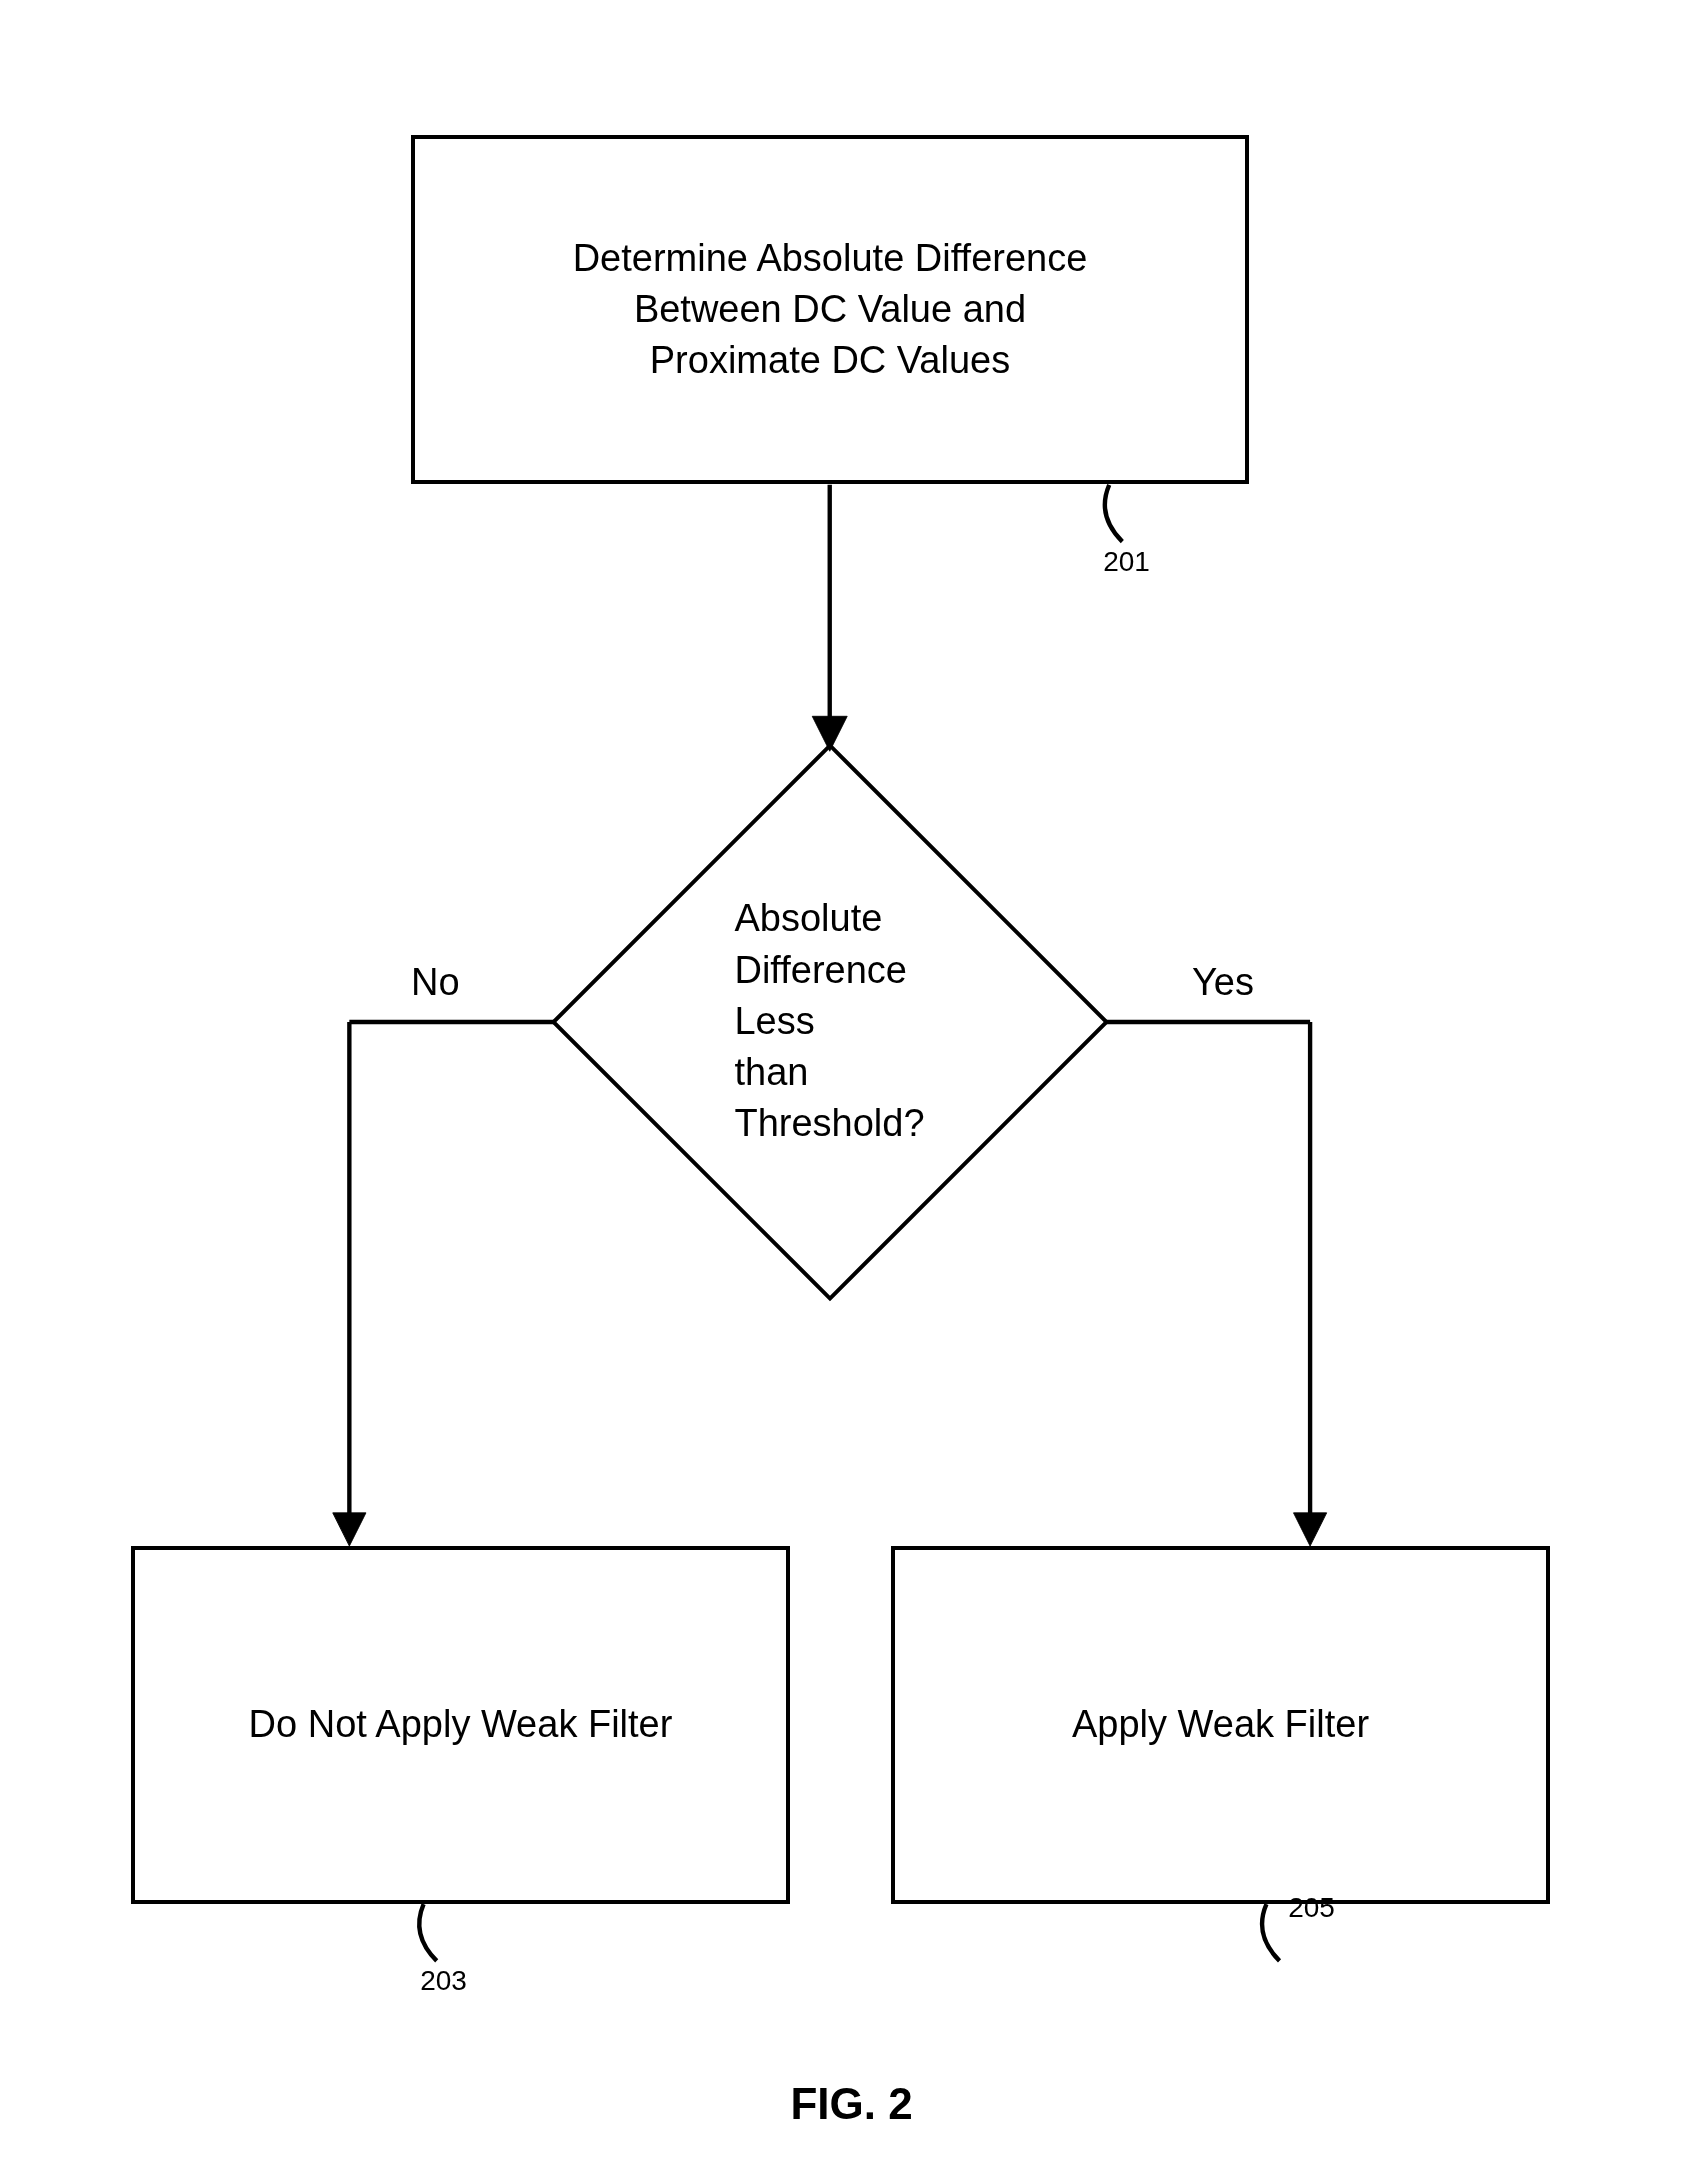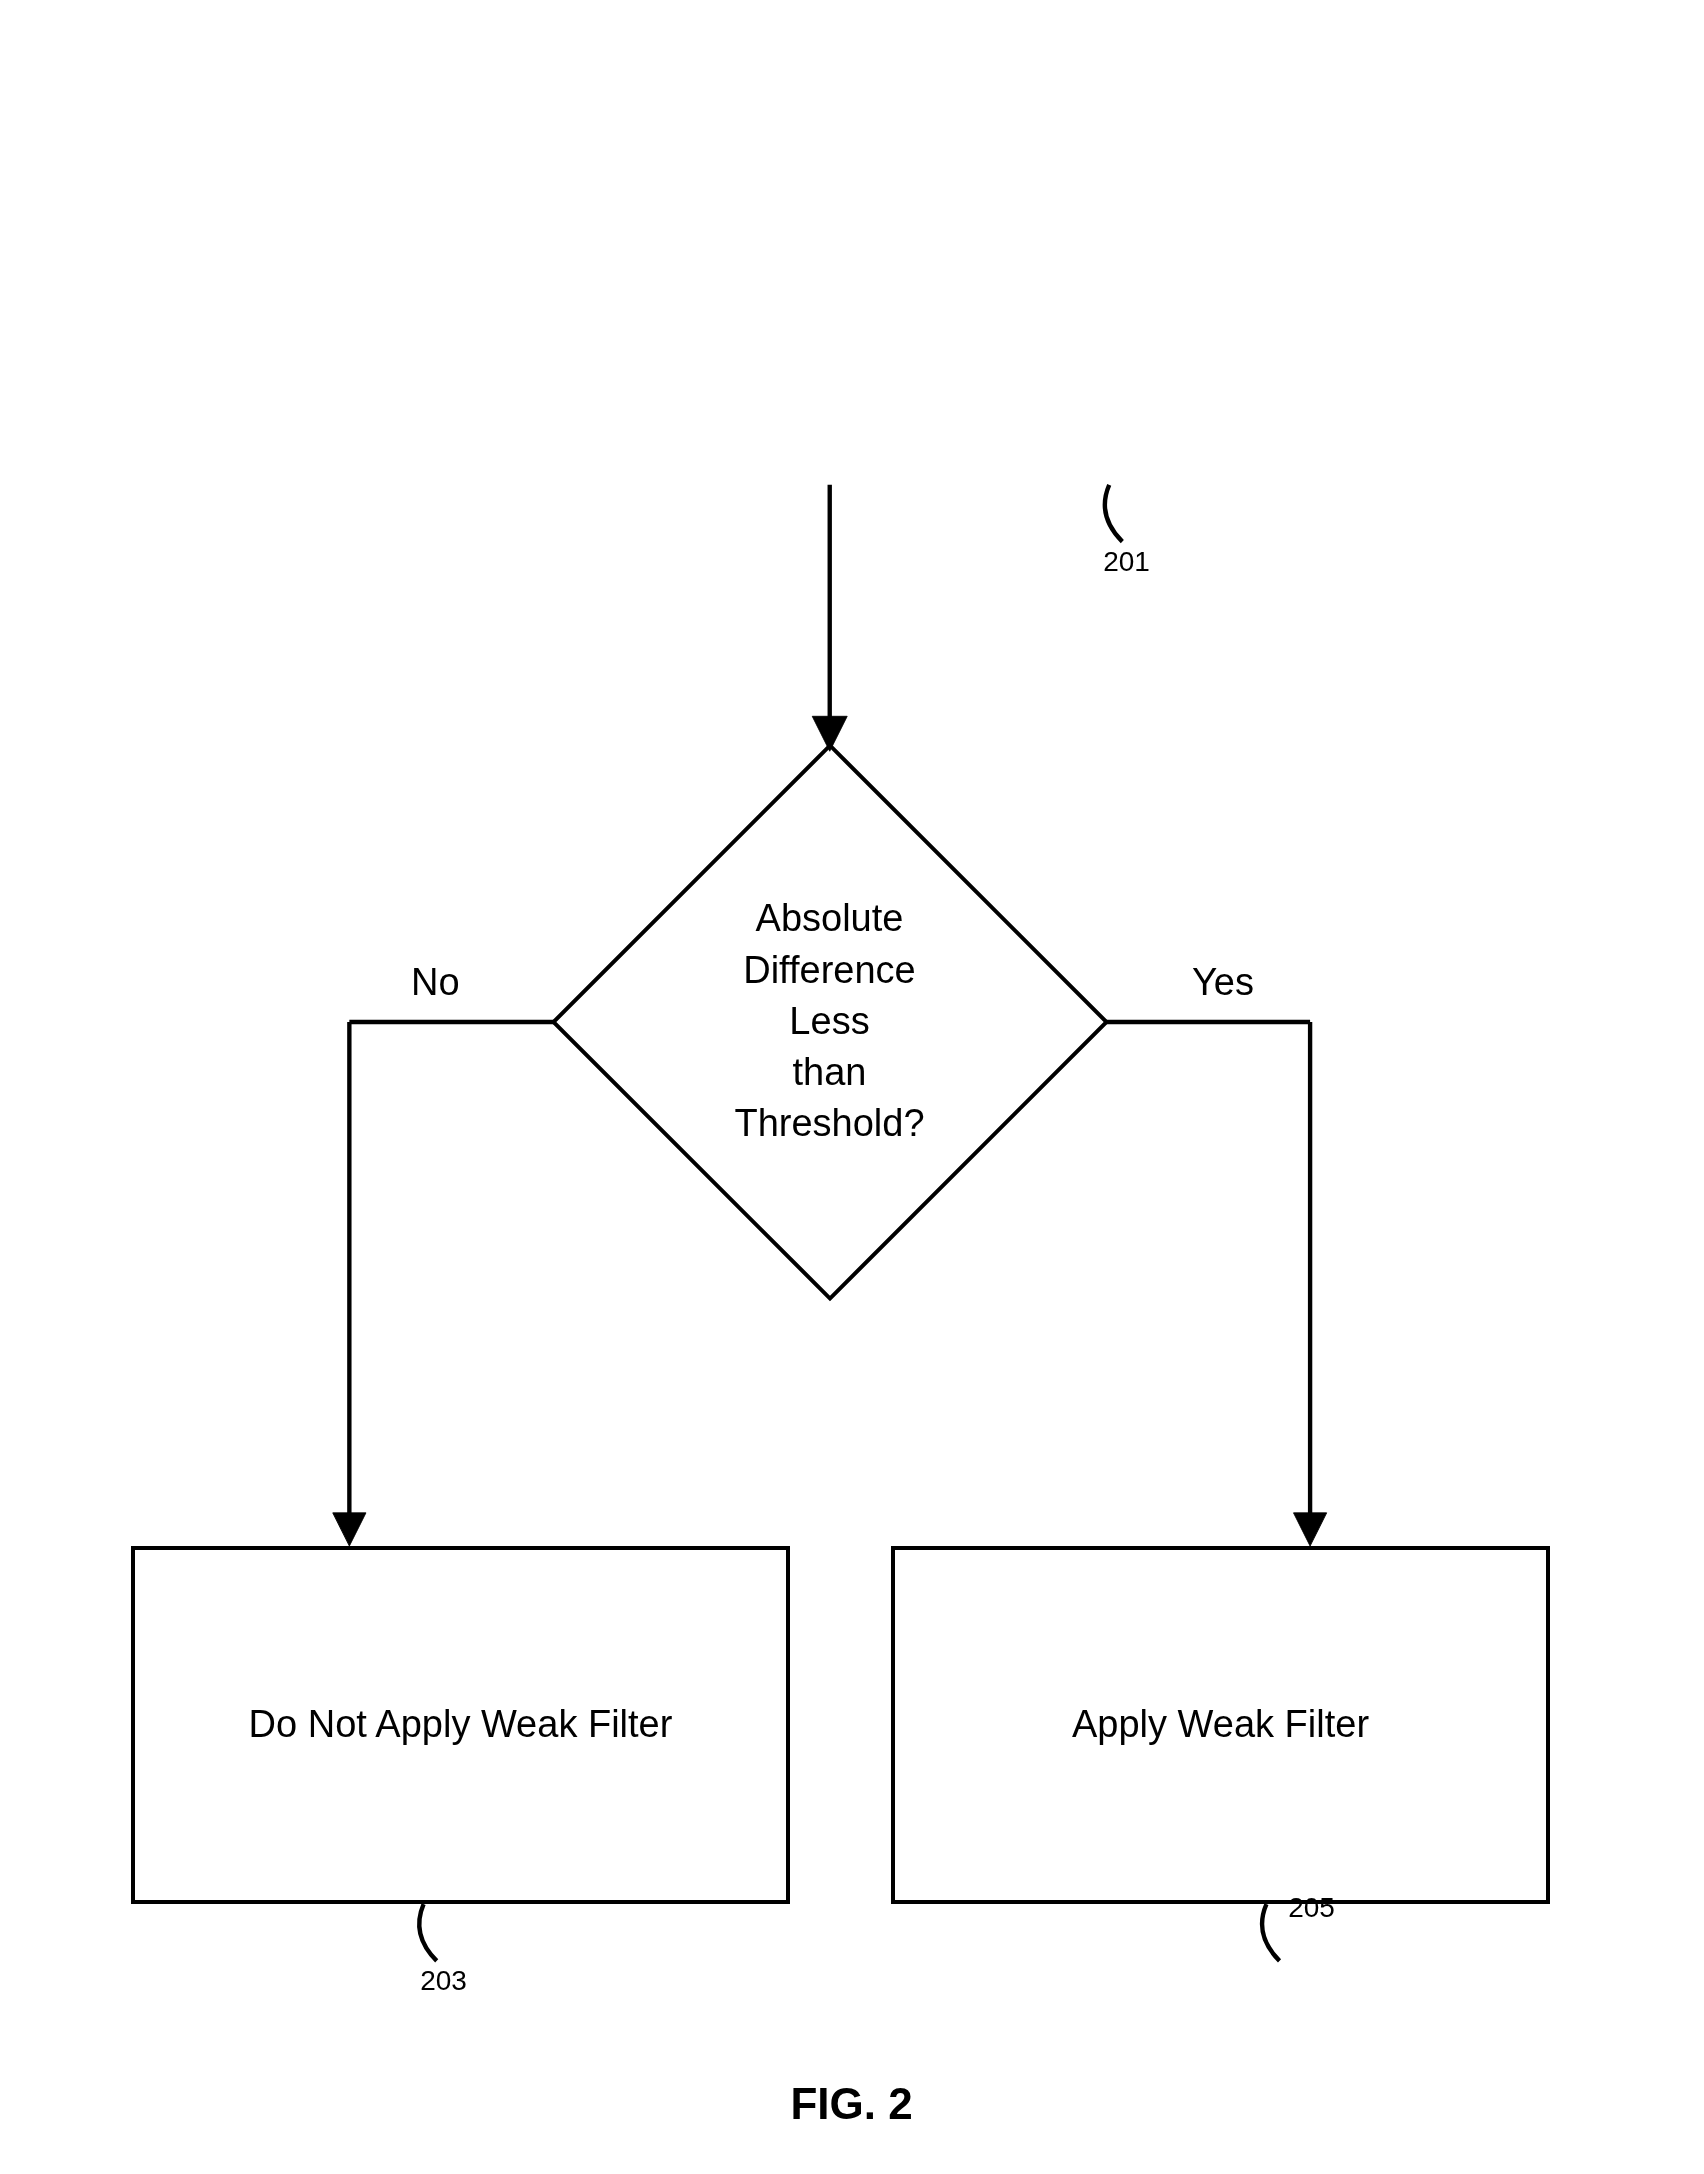--- a/index.html
+++ b/index.html
@@ -45,21 +45,21 @@
   }
   .diamond-text {
     position: absolute;
     left: 0;
     top: 0;
     width: 100%;
     height: 100%;
     display: flex;
     align-items: center;
     justify-content: center;
-    text-align: center;
+    text-align: left;
     font-size: 38px;
     line-height: 1.35;
     padding: 0 131px;
     box-sizing: border-box;
   }
   .ref-label {
     position: absolute;
     font-size: 28px;
     text-align: center;
   }
@@ -90,20 +90,23 @@
     fill: #000;
     stroke: #000;
     stroke-width: 1;
   }
 </style>
 </head>
 <body>
 
 <div class="canvas">
 
+  <div class="box" style="left:411px; top:135px; width:838px; height:349px;">
+    <span>Determine Absolute Difference<br>Between DC Value and<br>Proximate DC Values</span>
+  </div>
 
   <div class="diamond-wrap" style="left:550px; top:742px;">
     <div class="diamond-shape"></div>
     <div class="diamond-text">
       <span>Absolute<br>Difference<br>Less<br>than<br>Threshold?</span>
     </div>
   </div>
 
   <div class="box" style="left:131px; top:1546px; width:659px; height:358px;">
     <span>Do Not Apply Weak Filter</span>

